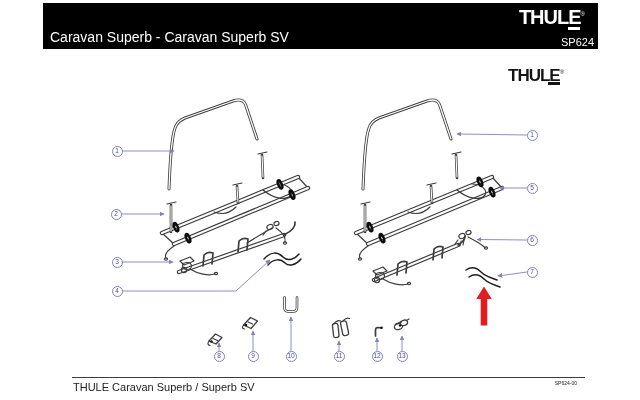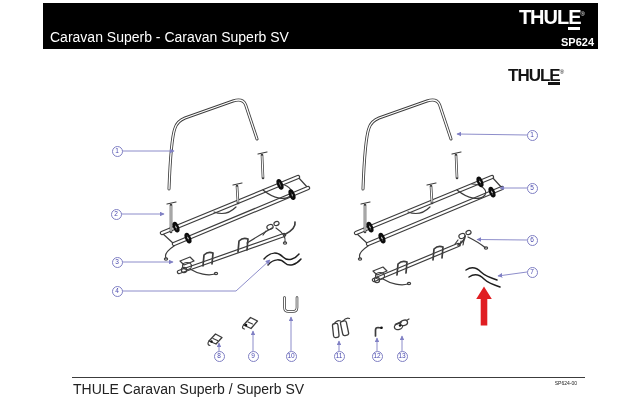--- a/index.html
+++ b/index.html
@@ -10,21 +10,21 @@
   
   .hdr{
     position:absolute;left:43px;top:3px;width:555px;height:46px;
     background:#000;color:#fff;
   }
   .hdr-title{position:absolute;left:7px;top:7px;font-size:13px;font-weight:bold;letter-spacing:.2px;}
   .hdr-sub{position:absolute;left:7px;top:26px;font-size:14px;font-weight:400;}
   .hdr-logo{position:absolute;right:13px;top:3px;font-size:20px;font-weight:900;letter-spacing:-1px;color:#fff;}
   .hdr-logo sup{font-size:6px;font-weight:400;vertical-align:super;letter-spacing:0;}
   .hdr-logo-bar{position:absolute;right:18px;top:24px;width:12px;height:2.5px;background:#fff;}
-  .hdr-code{position:absolute;right:4px;bottom:1px;font-size:11px;font-weight:700;color:#fff;}
+  .hdr-code{position:absolute;right:4px;bottom:1px;font-size:11px;font-weight:400;color:#fff;}
   
   .wm-logo{position:absolute;left:508px;top:66px;font-size:17px;font-weight:900;letter-spacing:-1px;color:#141414;}
   .wm-logo sup{font-size:6px;font-weight:400;vertical-align:super;letter-spacing:0;}
   .wm-logo-bar{position:absolute;left:548px;top:82px;width:12px;height:3px;background:#141414;}
   
   .draw{position:absolute;left:0;top:0;width:640px;height:400px;}
   .to{stroke:#3d3d3d;stroke-width:3;fill:none;stroke-linecap:round;stroke-linejoin:round;}
   .ti{stroke:#ffffff;stroke-width:1.3;fill:none;stroke-linecap:round;stroke-linejoin:round;}
   .ro{stroke:#3d3d3d;stroke-width:4.4;fill:none;stroke-linecap:round;stroke-linejoin:round;}
   .ri{stroke:#ffffff;stroke-width:2;fill:none;stroke-linecap:round;stroke-linejoin:round;}
@@ -38,21 +38,21 @@
   .dk{fill:#111;}
   .lead{stroke:#8080c4;stroke-width:0.9;fill:none;}
   
   .co{
     position:absolute;width:11px;height:11px;border:1px solid #8080c4;border-radius:50%;
     box-sizing:border-box;background:#fff;color:#4a4ab0;font-size:6.5px;font-weight:400;
     display:flex;align-items:center;justify-content:center;line-height:1;
   }
   
   .ft-line{position:absolute;left:72px;top:377px;width:513px;height:1px;background:#3c3c3c;}
-  .ft-left{position:absolute;left:73px;top:381px;font-size:14px;color:#222;}
+  .ft-left{position:absolute;left:73px;top:381px;font-size:11px;color:#222;}
   .ft-right{position:absolute;right:63px;top:380px;font-size:5px;color:#222;}
 </style>
 </head>
 <body>
 
 <div class="page">
 
   <div class="hdr">
     <div class="hdr-sub">Caravan Superb - Caravan Superb SV</div>
     <div class="hdr-logo"><span>THULE</span><sup>®</sup></div>

